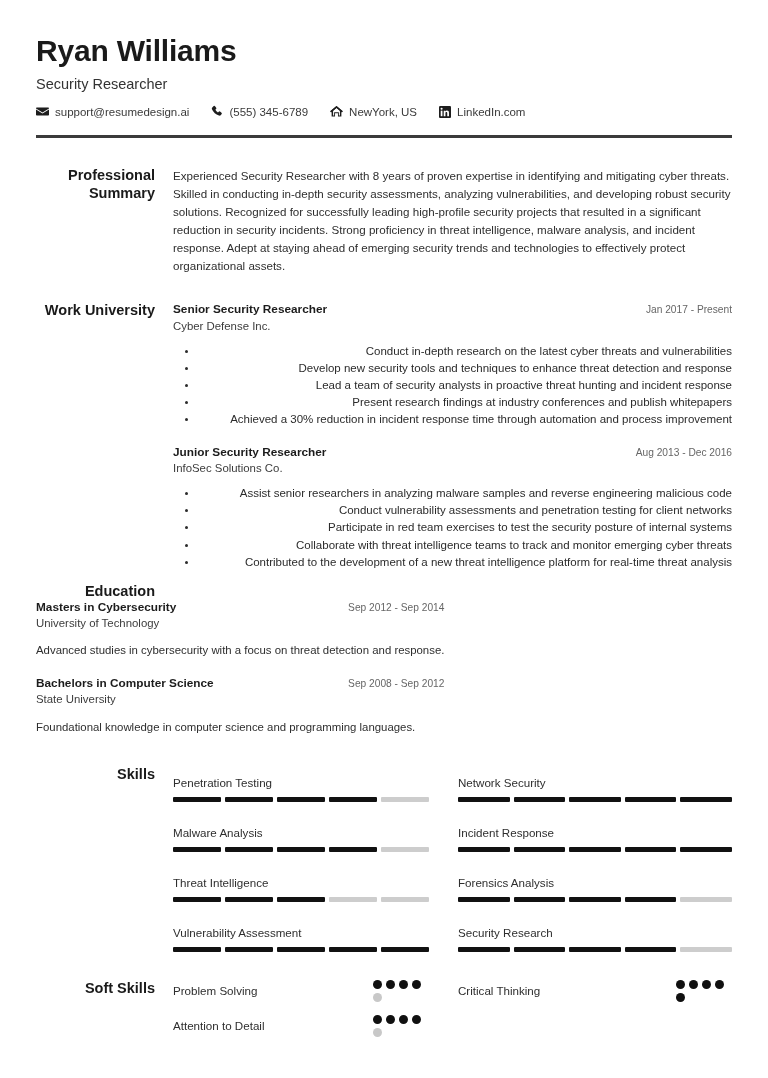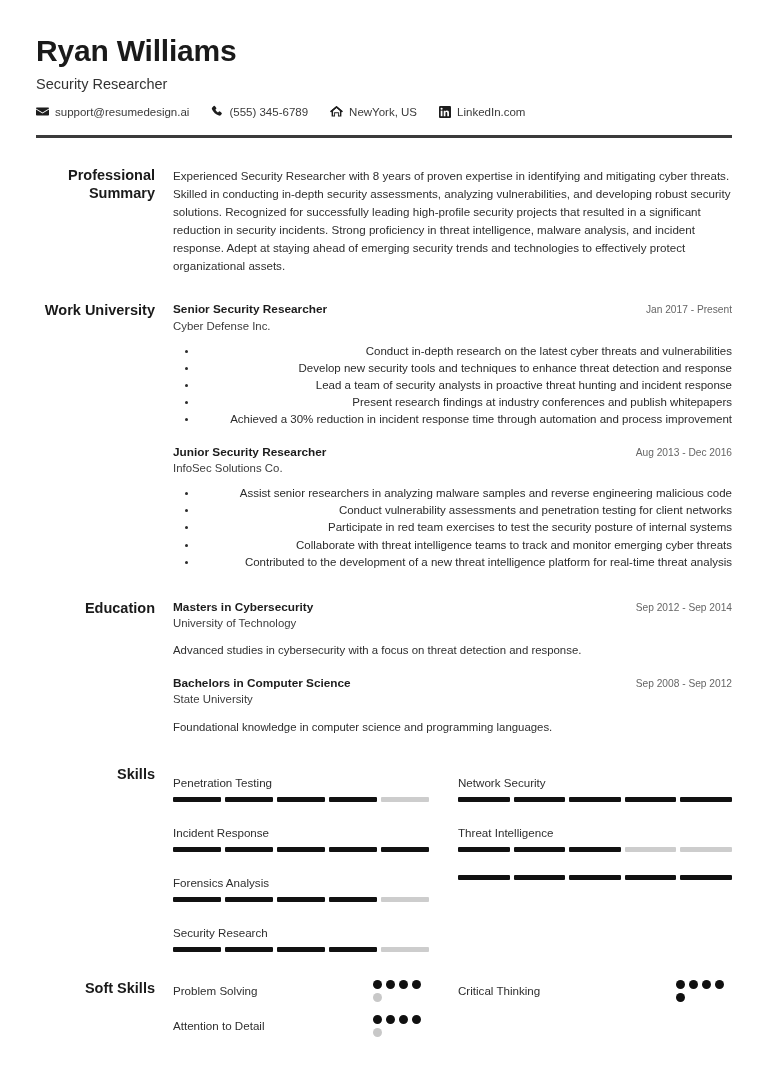--- a/index.html
+++ b/index.html
@@ -77,21 +77,21 @@
   #summary-section { margin-top: 29px; }
   .summary-text {
     font-size: 11.6px;
     line-height: 1.55;
     color: #2e2e2e;
     text-align: left;
   }
 
   
   #experience-section { margin-top: 27px; }
-  #education-section  { margin-top: 29px; }
+  #education-section  { margin-top: 12px; flex-direction: column; }
 
   .entry { margin-bottom: 0; }
   .entry + .entry { margin-top: 17px; }
   .entry-top {
     display: flex;
     align-items: baseline;
     justify-content: space-between;
     gap: 12px;
   }
   .entry-role {
@@ -340,20 +340,30 @@
             <div class="skill-label">Network Security</div>
             <div class="bar">
               <span class="seg on"></span>
               <span class="seg on"></span>
               <span class="seg on"></span>
               <span class="seg on"></span>
               <span class="seg on"></span>
             </div>
           </div>
           <div class="skill-cell">
+            <div class="skill-label">Malware Analysis</div>
+            <div class="bar">
+              <span class="seg on"></span>
+              <span class="seg on"></span>
+              <span class="seg on"></span>
+              <span class="seg on"></span>
+              <span class="seg"></span>
+            </div>
+          </div>
+          <div class="skill-cell">
             <div class="skill-label">Incident Response</div>
             <div class="bar">
               <span class="seg on"></span>
               <span class="seg on"></span>
               <span class="seg on"></span>
               <span class="seg on"></span>
               <span class="seg on"></span>
             </div>
           </div>
           <div class="skill-cell">
@@ -370,20 +380,21 @@
             <div class="skill-label">Forensics Analysis</div>
             <div class="bar">
               <span class="seg on"></span>
               <span class="seg on"></span>
               <span class="seg on"></span>
               <span class="seg on"></span>
               <span class="seg"></span>
             </div>
           </div>
           <div class="skill-cell">
+            <div class="skill-label">Vulnerability Assessment</div>
             <div class="bar">
               <span class="seg on"></span>
               <span class="seg on"></span>
               <span class="seg on"></span>
               <span class="seg on"></span>
               <span class="seg on"></span>
             </div>
           </div>
           <div class="skill-cell">
             <div class="skill-label">Security Research</div>

